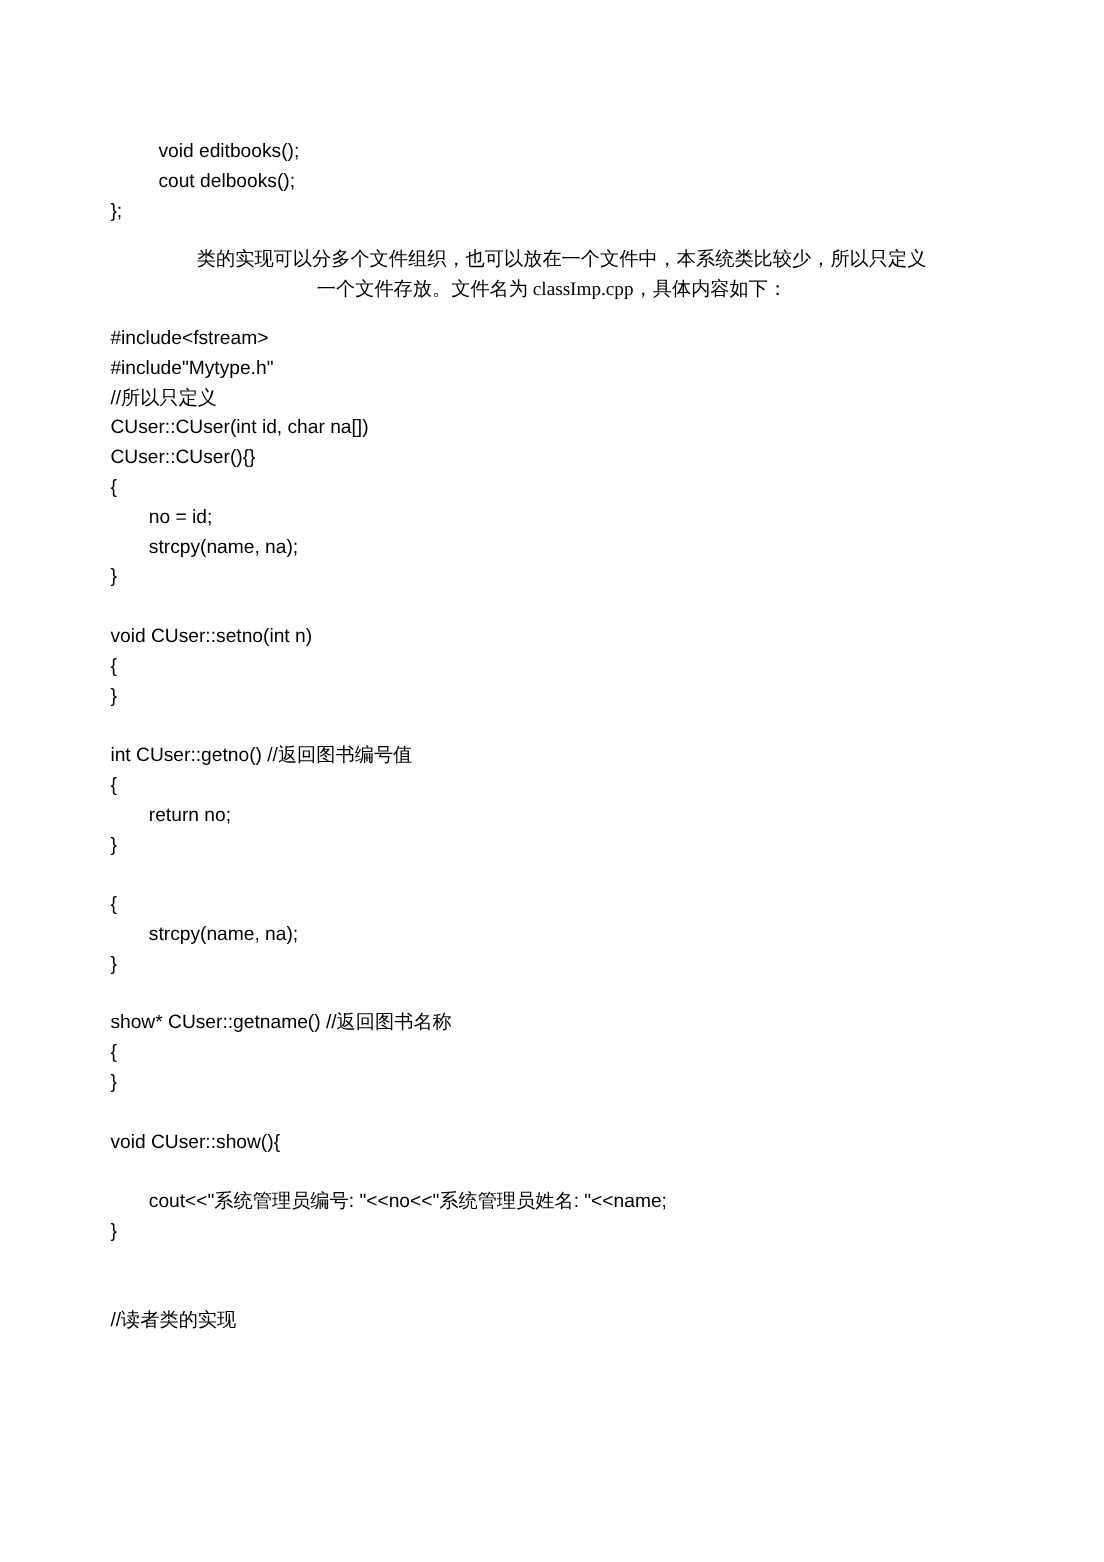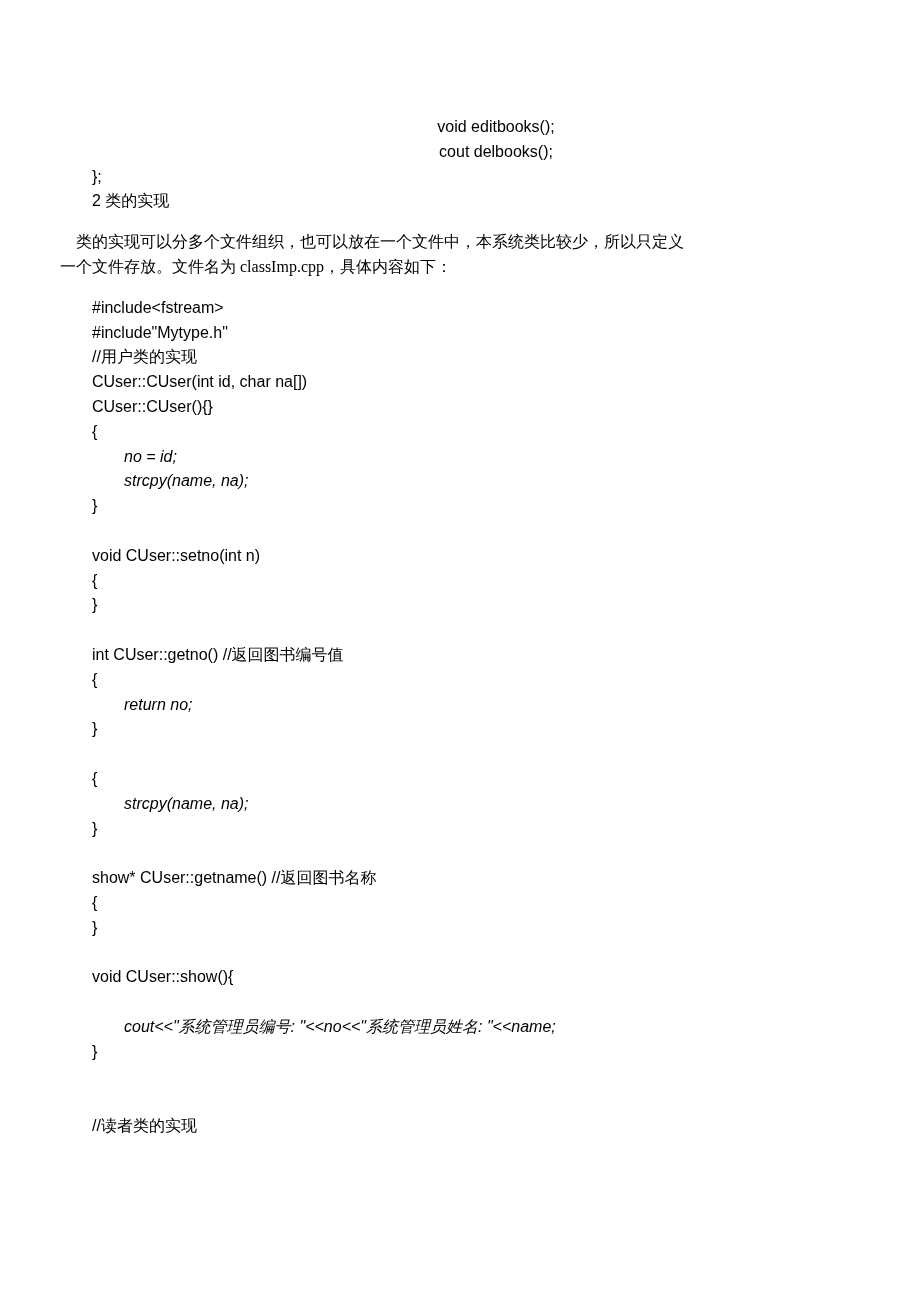--- a/index.html
+++ b/index.html
@@ -15,40 +15,40 @@
     width: 920px;
     min-height: 1302px;
     box-sizing: border-box;
     padding: 115px 60px 60px 60px;
   }
   .code {
     text-indent: 2em;
     margin: 0;
     font-family: "Arial", sans-serif;
   }
-  .code-i3 { text-indent: 4em; font-style: italic; }
-  .code-i4 { text-indent: 4.5em; text-align: center; }
+  .code-i3 { text-indent: 4em; }
+  .code-i4 { text-indent: 4.5em; }
   .nowrap {
     text-indent: 0;
     white-space: pre;
+    text-align: center;
   }
 </style>
 </head>
 <body>
 
 <div class="page" id="page-root">
 <p class="code code-i4">void editbooks();</p>
     <p class="code code-i4">cout delbooks();</p>
     <p class="code">};</p>
-    <p class="code">2 类的实现</p>
     <p class="nowrap">    类的实现可以分多个文件组织，也可以放在一个文件中，本系统类比较少，所以只定义
 一个文件存放。文件名为 classImp.cpp，具体内容如下：</p>
     <p class="code">#include&lt;fstream&gt;</p>
     <p class="code">#include"Mytype.h"</p>
-    <p class="code">//用户类的实现</p>
+    <p class="code">//所以只定义</p>
     <p class="code">CUser::CUser(int id, char na[])</p>
     <p class="code">CUser::CUser(){}</p>
     <p class="code">{</p>
     <p class="code code-i3">no = id;</p>
     <p class="code code-i3">strcpy(name, na);</p>
     <p class="code">}</p>
     <p class="code">&nbsp;</p>
     <p class="code">void CUser::setno(int n)</p>
     <p class="code">{</p>
     <p class="code">}</p>

